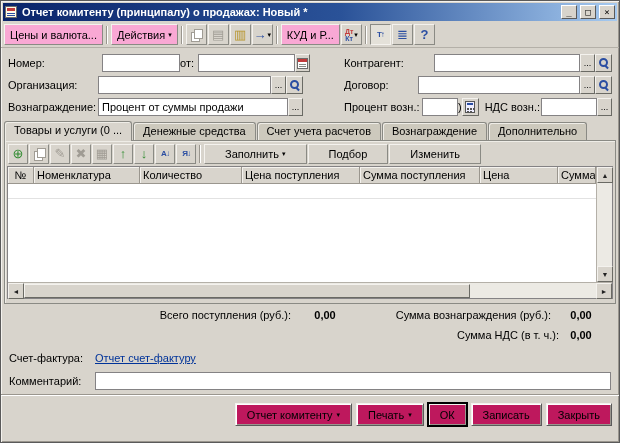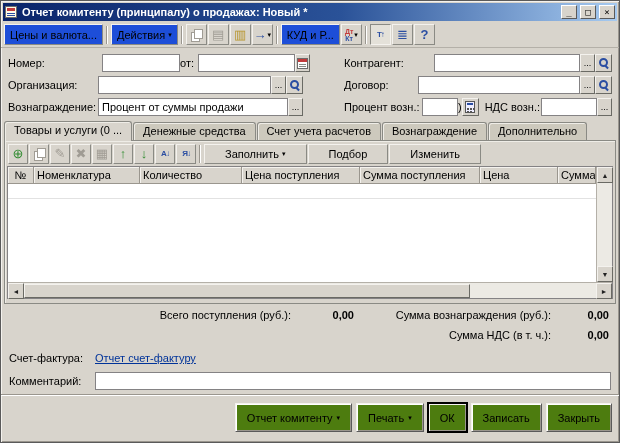--- a/index.html
+++ b/index.html
@@ -10,21 +10,21 @@
   
   .titlebar{height:18px;margin:2px 2px 1px 2px;background:linear-gradient(90deg,#0a246a 0%,#2a5298 55%,#a6caf0 100%);display:flex;align-items:center;padding:0 2px;gap:3px;flex:none;}
   .title-icon{width:12px;height:12px;background:#fffbe8;border:1px solid #6b6b6b;position:relative;flex:none;}
   .title-icon::before{content:"";position:absolute;left:1px;top:1px;right:1px;height:3px;background:#c23b3b;}
   .title-icon::after{content:"";position:absolute;left:1px;top:6px;right:1px;height:1px;background:#2b4ea2;box-shadow:0 2px 0 #2b4ea2;}
   .title-text{color:#fff;font-weight:bold;flex:1;white-space:nowrap;overflow:hidden;padding-left:2px;font-size:11px;}
   .win-btn{width:16px;height:14px;background:#d8d4cc;border:1px solid;border-color:#fff #5a5a5a #5a5a5a #fff;font-size:9px;line-height:11px;text-align:center;flex:none;padding:0;font-family:"DejaVu Sans Mono",monospace;}
 
   
   .toolbar{height:26px;display:flex;align-items:center;padding:1px 3px;border-bottom:1px solid #b4b0a8;gap:1px;flex:none;}
-  .tb-text{height:21px;padding:1px 5px;background:#1d4ed8;border:1px solid;border-color:#f4f2ee #8a8a84 #8a8a84 #f4f2ee;display:inline-flex;align-items:center;gap:3px;font-size:11px;white-space:nowrap;}
+  .tb-text{height:21px;padding:1px 5px;background:#f9a8d4;border:1px solid;border-color:#f4f2ee #8a8a84 #8a8a84 #f4f2ee;display:inline-flex;align-items:center;gap:3px;font-size:11px;white-space:nowrap;}
   .tb-icon{width:21px;height:21px;background:#d8d4cc;border:1px solid;border-color:#f4f2ee #8a8a84 #8a8a84 #f4f2ee;display:inline-flex;align-items:center;justify-content:center;padding:0;gap:1px;}
   .tb-icon.pressed{border-color:#8a8a84 #f4f2ee #f4f2ee #8a8a84;background:#e4e1d9;}
   .tb-sep{width:2px;height:18px;border-left:1px solid #9a968e;border-right:1px solid #fff;margin:0 2px;flex:none;}
   .dd{font-size:7px;line-height:7px;}
   .gi{font-size:13px;line-height:13px;}
   .gray{color:#a09c94;}
   .green{color:#2e8b2e;}
   .red{color:#c23b3b;}
   .blue{color:#2b4ea2;}
   .olive{color:#b8962e;}
@@ -73,30 +73,30 @@
   .vscroll{width:16px;flex:none;display:flex;flex-direction:column;background:#eceae4;border-left:1px solid #b4b0a8;}
   .sc-btn{width:16px;height:16px;background:#d8d4cc;border:1px solid;border-color:#f4f2ee #6a6a64 #6a6a64 #f4f2ee;font-size:7px;line-height:7px;text-align:center;padding:0;flex:none;color:#222;}
   .sc-track{flex:1;background:#eceae4;}
   .hscroll{height:16px;flex:none;display:flex;background:#eceae4;border-top:1px solid #b4b0a8;}
   .sc-thumb{height:14px;width:78%;background:#d8d4cc;border:1px solid;border-color:#f4f2ee #6a6a64 #6a6a64 #f4f2ee;}
   .sc-track.h{flex:1;display:flex;align-items:center;}
 
   
   .totals{height:44px;flex:none;position:relative;}
   .t-lbl{position:absolute;text-align:right;white-space:nowrap;}
-  .t-val{position:absolute;text-align:right;font-weight:bold;white-space:nowrap;}
+  .t-val{position:absolute;text-align:center;font-weight:bold;white-space:nowrap;}
 
   
   .invoice-row{height:20px;display:flex;align-items:center;padding:0 8px;flex:none;}
   .link{color:#003399;text-decoration:underline;white-space:nowrap;}
   .comment-row{height:26px;display:flex;align-items:center;padding:0 8px;flex:none;}
 
   
   .footer{flex:1;border-top:1px solid #9a968e;box-shadow:inset 0 1px 0 #fff;display:flex;justify-content:flex-end;align-items:flex-start;gap:4px;padding:8px 7px 0 0;}
-  .btn{height:29px;padding:0 11px;background:#4d7c0f;border:1px solid;border-color:#f4f2ee #5a5a5a #5a5a5a #f4f2ee;box-shadow:inset 1px 1px 0 #fff,inset -1px -1px 0 #9a968e;display:inline-flex;align-items:center;gap:4px;font-size:11px;white-space:nowrap;font-family:"Liberation Sans","DejaVu Sans",sans-serif;}
+  .btn{height:23px;padding:0 11px;background:#be185d;border:1px solid;border-color:#f4f2ee #5a5a5a #5a5a5a #f4f2ee;box-shadow:inset 1px 1px 0 #fff,inset -1px -1px 0 #9a968e;display:inline-flex;align-items:center;gap:4px;font-size:11px;white-space:nowrap;font-family:"Liberation Sans","DejaVu Sans",sans-serif;}
   .btn.default{border-color:#000;box-shadow:inset 1px 1px 0 #f4f2ee,inset -1px -1px 0 #9a968e,0 0 0 1px #000;}
 </style>
 </head>
 <body>
 
 <div class="window">
 
   <div class="titlebar">
     <span class="title-icon"></span>
     <span class="title-text">Отчет комитенту (принципалу) о продажах: Новый *</span>
@@ -274,21 +274,21 @@
         <button class="sc-btn">►</button>
       </div>
     </div>
   </div>
 
   <div class="totals">
     <span class="t-lbl" style="left:110px;width:180px;top:5px">Всего поступления (руб.):</span>
     <span class="t-val" style="left:295px;width:58px;top:5px">0,00</span>
     <span class="t-lbl" style="left:370px;width:180px;top:5px">Сумма вознаграждения (руб.):</span>
     <span class="t-val" style="left:552px;width:56px;top:5px">0,00</span>
-    <span class="t-lbl" style="left:370px;width:180px;top:25px">Сумма НДС (в т. ч.):</span>
+    <span class="t-lbl" style="left:378px;width:180px;top:25px">Сумма НДС (в т. ч.):</span>
     <span class="t-val" style="left:552px;width:56px;top:25px">0,00</span>
   </div>
 
   <div class="invoice-row">
     <span class="lbl" style="width:86px">Счет-фактура:</span>
     <a href="#" class="link">Отчет счет-фактуру</a>
   </div>
 
   <div class="comment-row">
     <span class="lbl" style="width:86px">Комментарий:</span>

